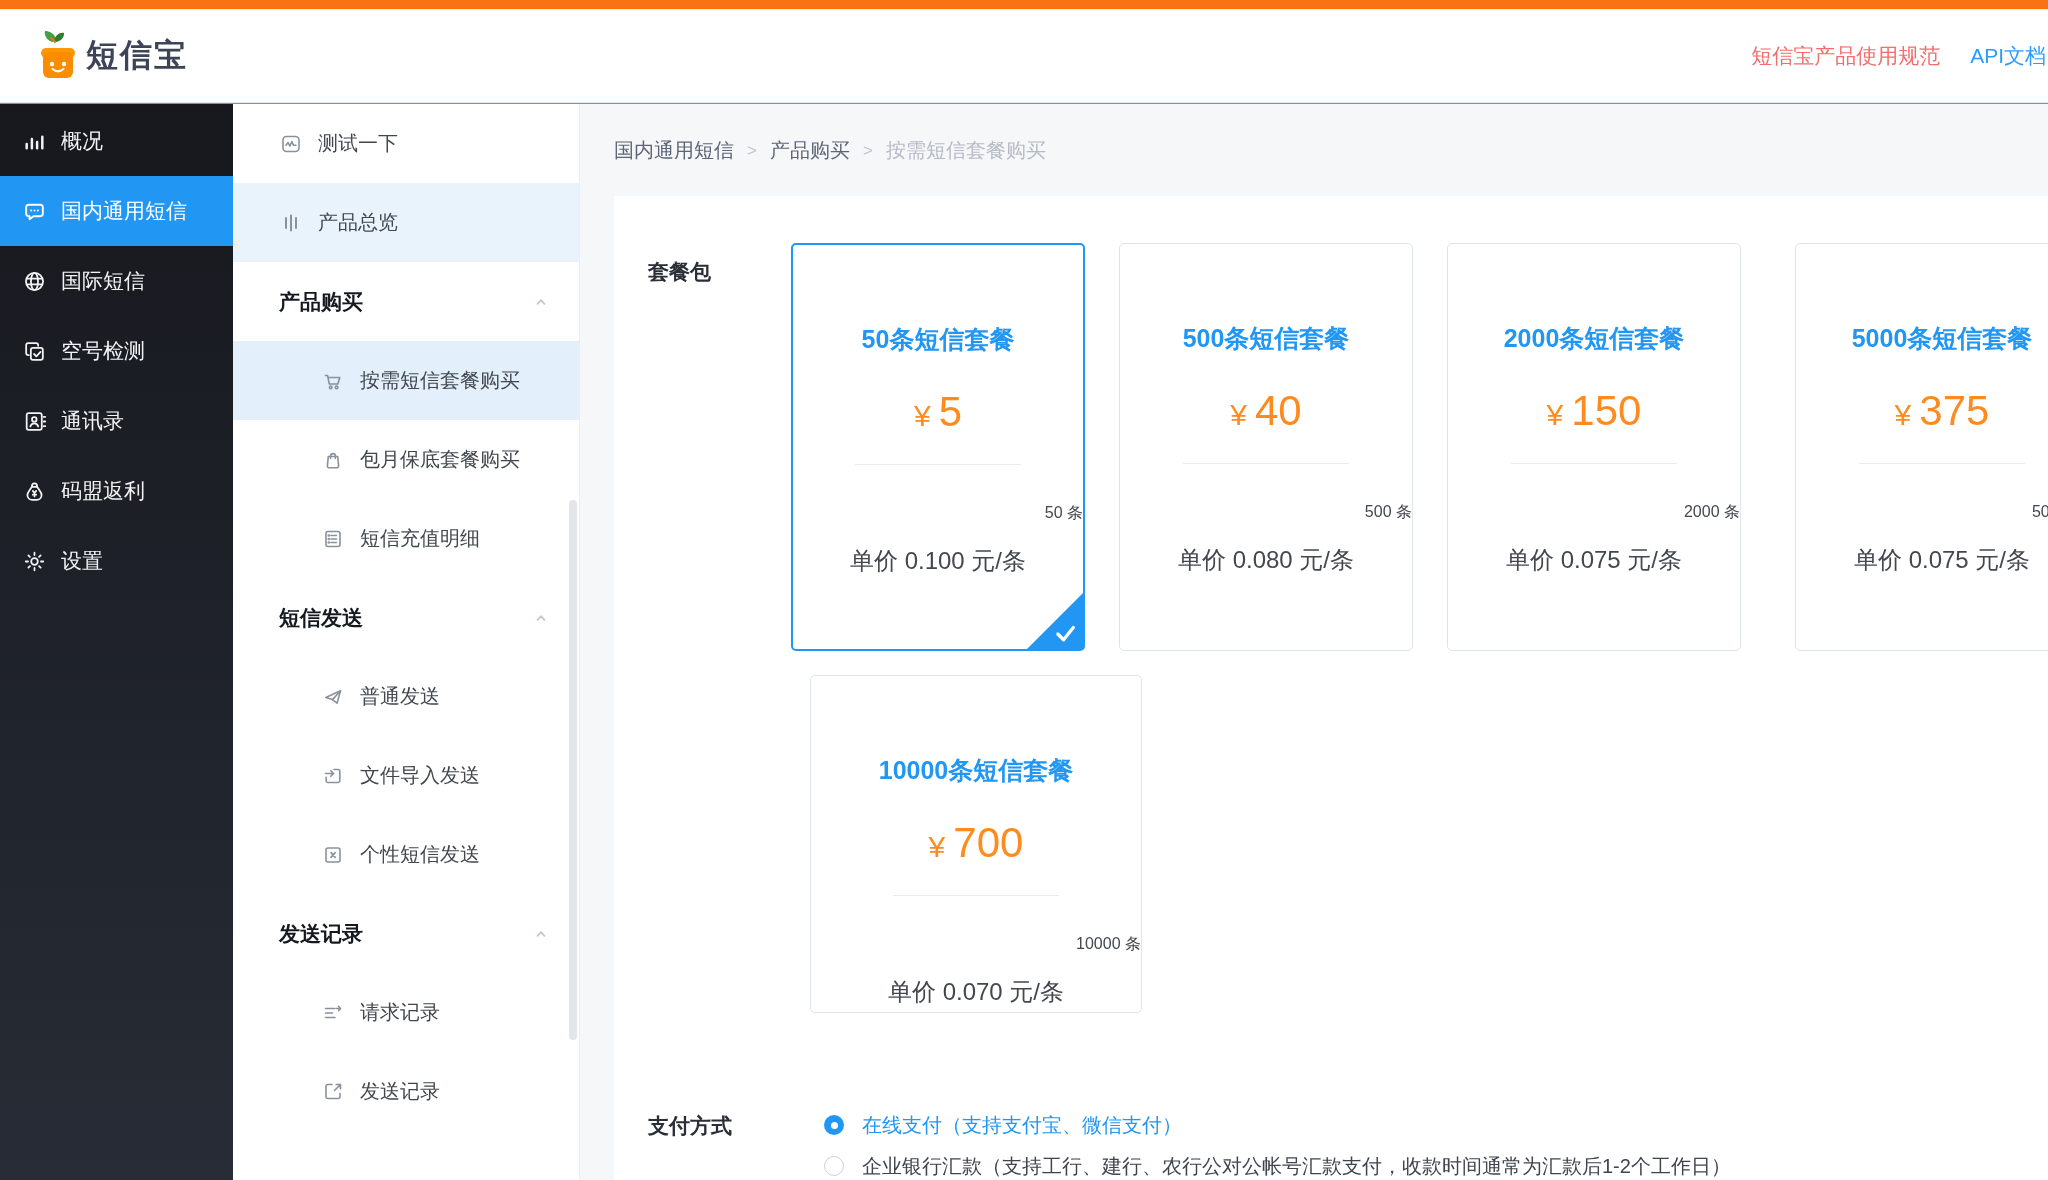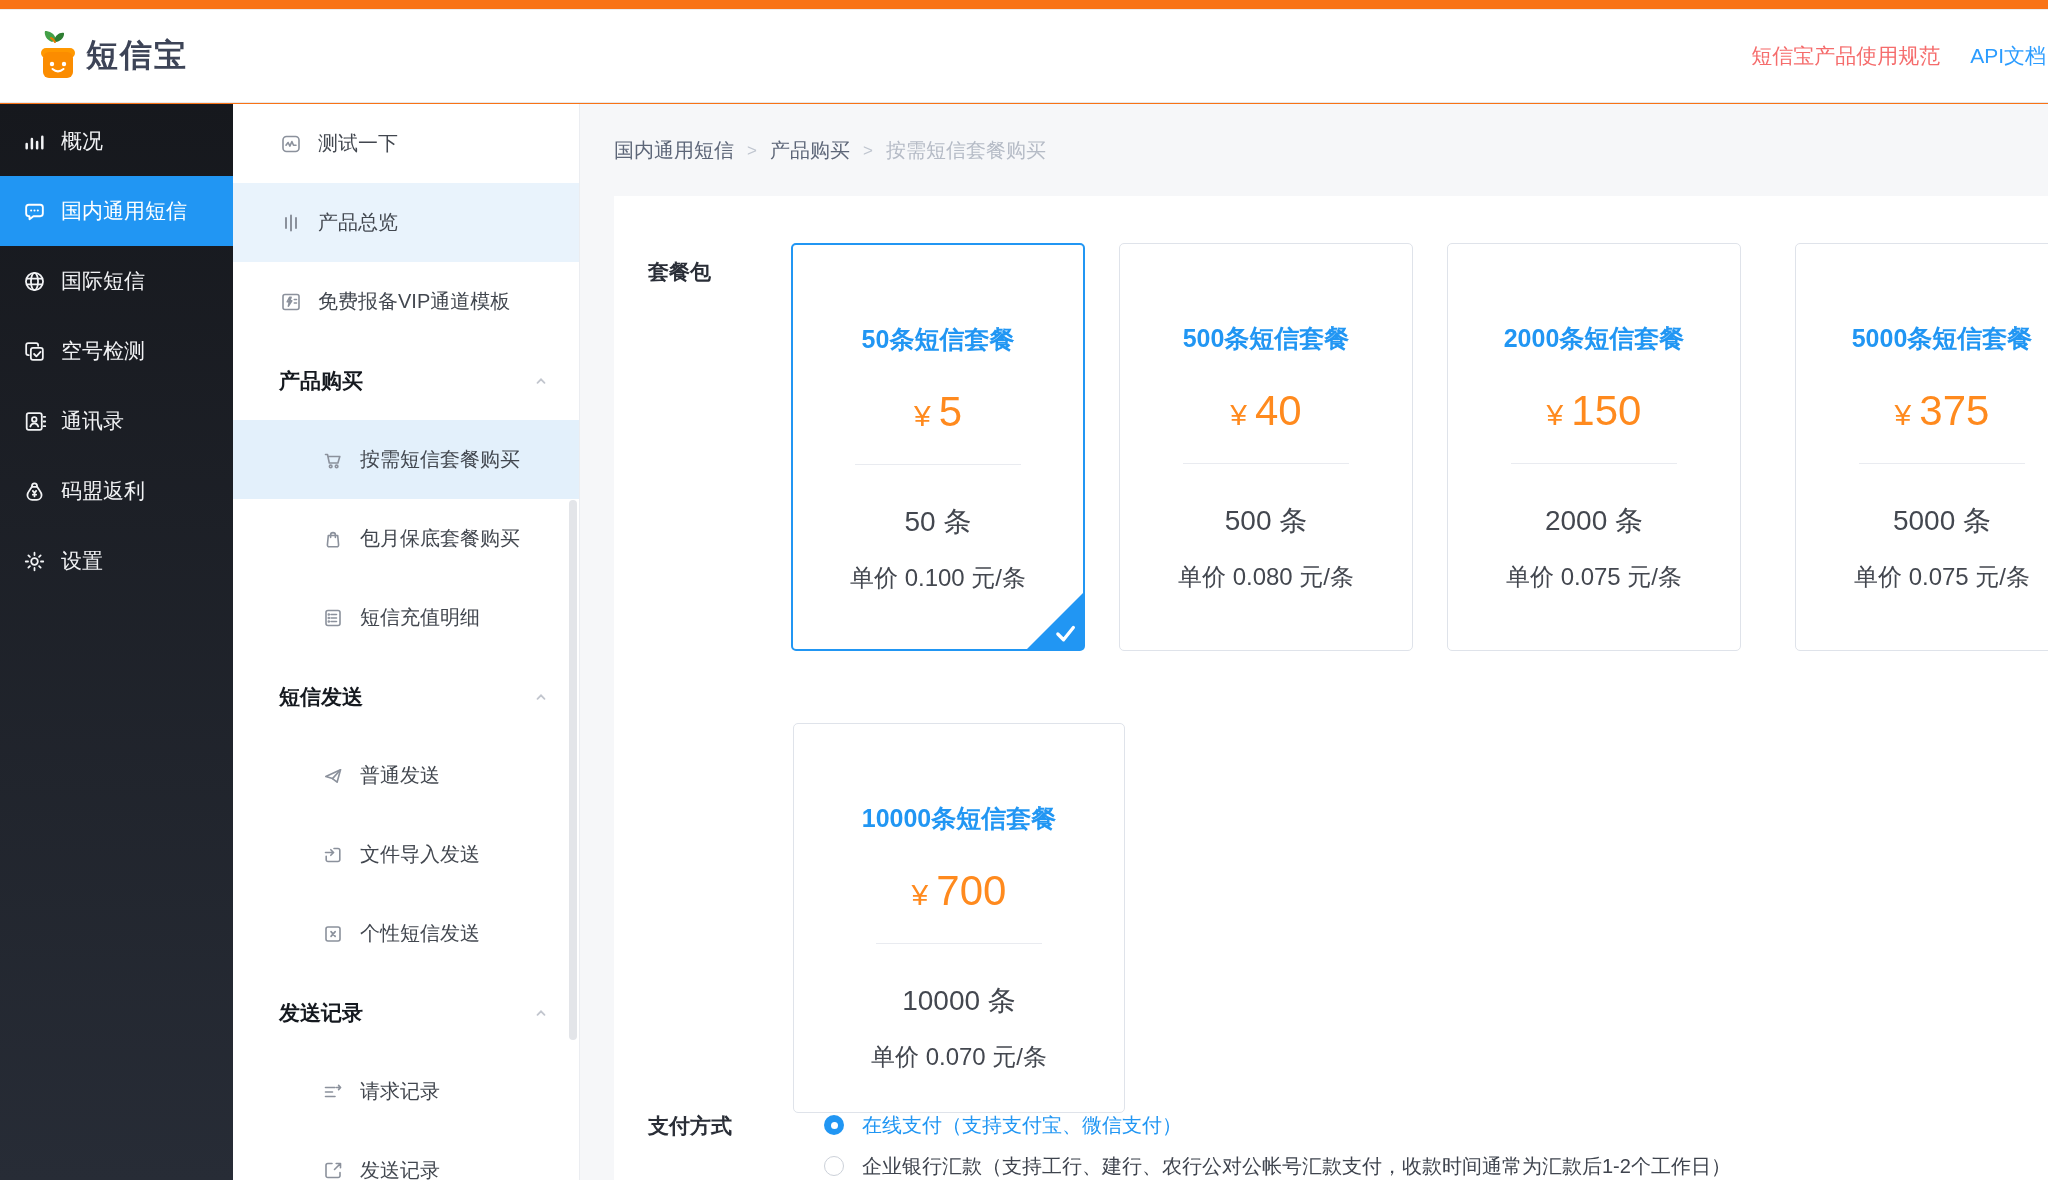--- a/index.html
+++ b/index.html
@@ -41,27 +41,27 @@
   .crumb-sep{color:#bfc5cf;font-size:17px;transform:translateY(1px);}
   .panel{position:absolute;left:34px;top:92px;right:0;bottom:0;background:#fff;}
   .field-label{position:absolute;left:34px;font-size:21px;font-weight:bold;color:#2a2e37;}
   .lbl-pkg{top:62px;}
   
   .cards-row{position:absolute;left:177px;top:47px;display:flex;gap:34px;}
   .card{width:294px;height:408px;background:#fff;border:1px solid #dfe3ea;border-radius:5px;
         box-sizing:border-box;position:relative;cursor:pointer;}
   .card.selected{border:2px solid #2196f3;}
   .card.shift{margin-left:20px;}
-  .card-wide{position:absolute;left:179px;top:479px;width:332px;height:390px;margin-top:48px;}
+  .card-wide{position:absolute;left:196px;top:479px;width:332px;height:338px;}
   .card-title{margin-top:78px;text-align:center;font-size:25px;font-weight:bold;color:#2196f3;}
   .card-price{margin-top:32px;text-align:center;color:#ff8a1e;}
   .card-price .cur{font-size:30px;}
   .card-price .amt{font-size:42px;margin-left:8px;}
   .card-divider{width:166px;height:1px;background:#e9ebf0;margin:28px auto 0;}
-  .card-count{margin-top:38px;text-align:center;font-size:28px;color:#43474f;}
+  .card-count{margin-top:38px;text-align:right;font-size:16px;color:#43474f;}
   .card-unit{margin-top:21px;text-align:center;font-size:24px;color:#43474f;}
   .corner{position:absolute;right:-1px;bottom:-1px;width:0;height:0;
           border-left:58px solid transparent;border-bottom:58px solid #2196f3;border-radius:0 0 3px 0;}
   .corner-check{position:absolute;right:6px;bottom:6px;}
   
   .payment{position:absolute;left:34px;top:916px;display:flex;align-items:flex-start;}
   .lbl-pay{position:static;}
   .pay-options{margin-left:92px;display:flex;flex-direction:column;gap:15px;}
   .pay-row{display:flex;align-items:center;gap:18px;height:26px;font-size:20px;cursor:pointer;}
   .radio{width:20px;height:20px;border-radius:50%;box-sizing:border-box;position:relative;flex:0 0 auto;}
@@ -164,28 +164,20 @@
           <path d="M7 13.2l2.1-2.7 1.8 3.6 2-4.6 1.6 3.7H17"></path>
         </svg>
       <span>测试一下</span>
     </div>
     <div class="sm-row sm-item sm-hl">
       <svg viewBox="0 0 24 24" fill="none" stroke="currentColor" stroke-width="2" stroke-linecap="round">
           <path d="M7 7v10M12 4.5v15M17 7v10"></path>
         </svg>
       <span>产品总览</span>
     </div>
-    <div class="sm-row sm-item">
-      <svg viewBox="0 0 24 24" fill="none" stroke="currentColor" stroke-width="1.6" stroke-linecap="round" stroke-linejoin="round">
-          <rect x="4" y="4.5" width="16" height="15" rx="2"></rect>
-          <path d="M10.6 7.3 8.2 11.8h2.1l-.9 4.3 3.4-5.2h-2.1l1.4-3.6Z"></path>
-          <path d="M15.3 9.5h2.2M15.3 13h2.2"></path>
-        </svg>
-      <span>免费报备VIP通道模板</span>
-    </div>
 
     <div class="sm-row sm-section">
       <span>产品购买</span>
       <svg width="24" height="24" viewBox="0 0 24 24" fill="none" stroke="#c2c6ce" stroke-width="1.8" stroke-linecap="round">
           <path d="M8.5 13.8 12 10.3l3.5 3.5"></path>
         </svg>
     </div>
     <div class="sm-row sm-sub sm-active">
       <svg viewBox="0 0 24 24" fill="none" stroke="currentColor" stroke-width="1.6" stroke-linecap="round" stroke-linejoin="round">
           <path d="M4.5 6.5h2l1.8 8.5h8.6l1.9-6.5H7"></path>

